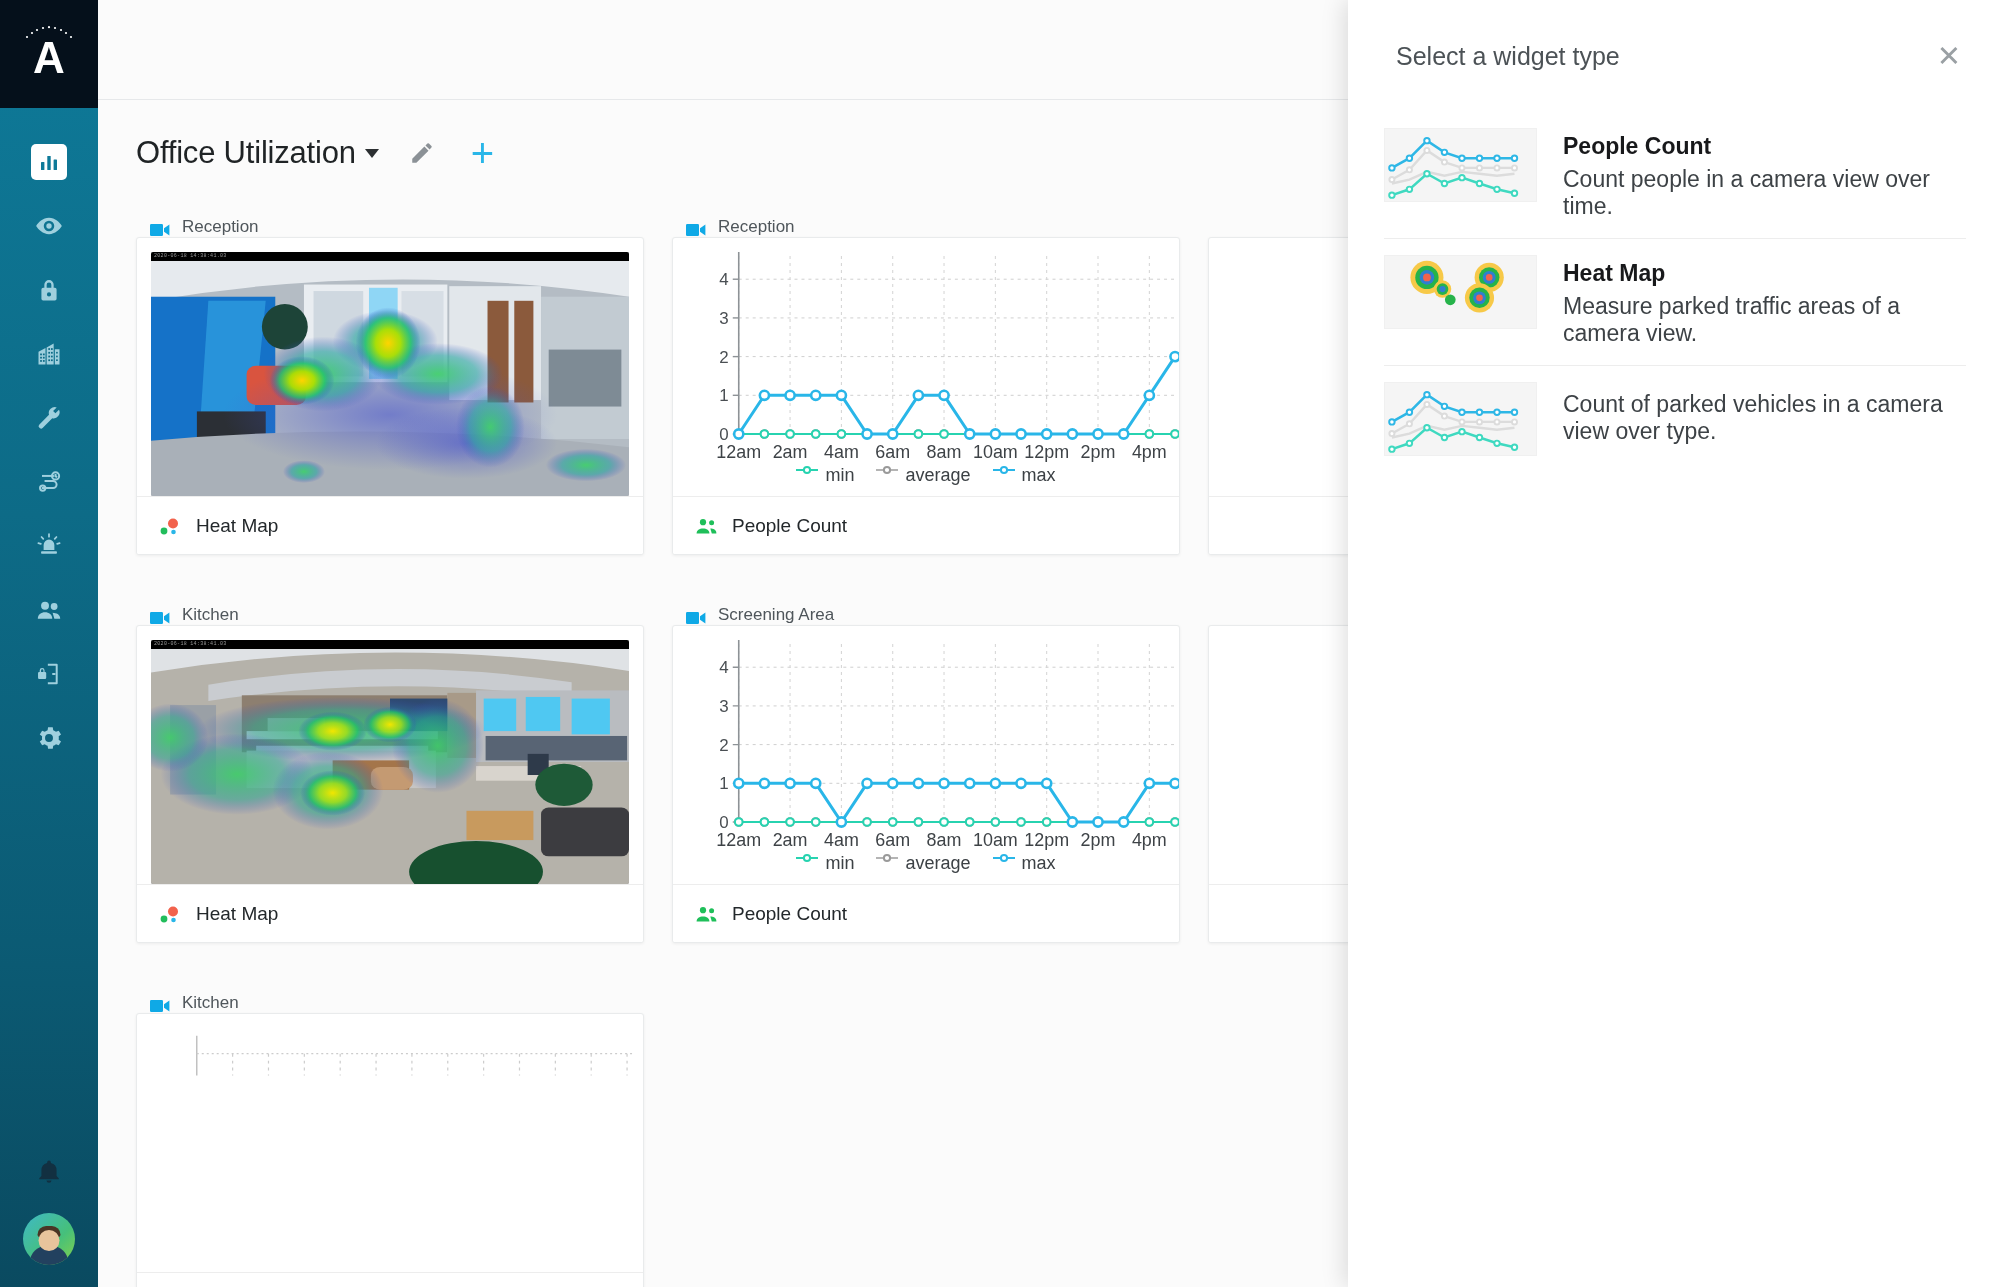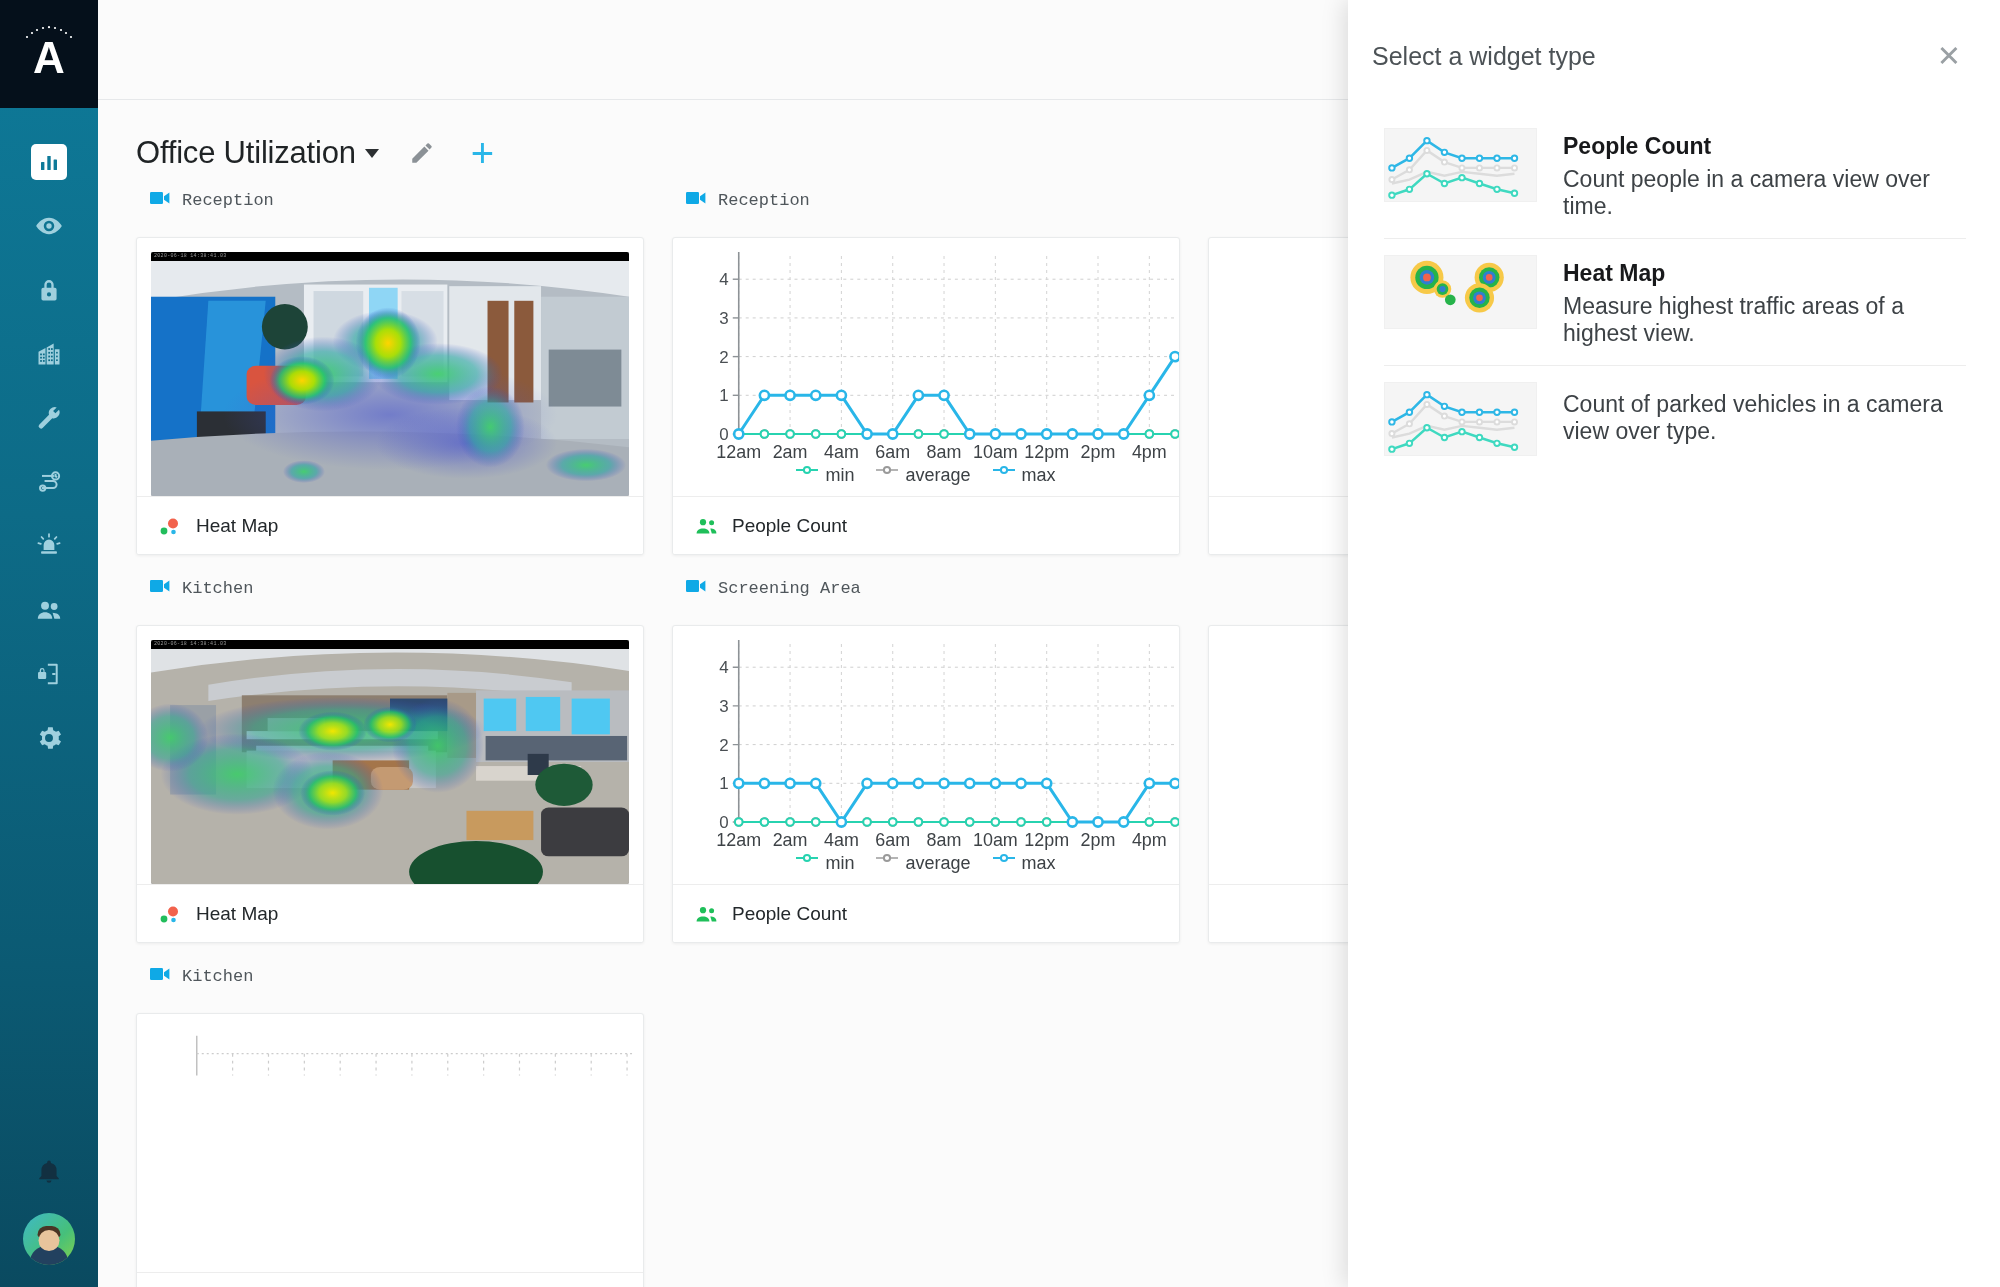--- a/index.html
+++ b/index.html
@@ -109,22 +109,22 @@
   
   .grid {
     padding: 14px 0 0 38px;
     display: grid;
     grid-template-columns: 508px 508px 508px;
     column-gap: 28px;
     row-gap: 0px;
   }
   .cell { }
   .cam-label {
-    display:flex; align-items:flex-start; gap: 12px;
-    height: 46px; padding-left: 14px; font-family: Liberation Mono, monospace;
+    display:flex; align-items:flex-end; gap: 12px;
+    height: 46px; padding-left: 14px;
   }
   .cam-icon { width: 20px; height: 14px; display:block; }
   .cam-name { font-size: 17px; color: #4f565b; }
   .widget-card {
     background: #ffffff;
     border: 1px solid #e9ebec;
     border-radius: 3px;
     box-shadow: 0 1px 3px rgba(0,0,0,0.06);
     overflow: hidden;
     height: 318px;
@@ -164,21 +164,21 @@
   
   .panel {
     position: absolute; right: 0; top: 0;
     width: 652px; height: 1287px;
     background: #ffffff;
     box-shadow: -4px 0 22px rgba(0,0,0,0.13);
     z-index: 40;
   }
   .panel-head {
     height: 112px; display:flex; align-items:center;
-    padding: 0 34px 0 24px; position: relative;
+    padding: 0 34px 0 48px; position: relative;
   }
   .panel-title { font-size: 25px; color: #4c5256; font-weight: 400; flex: 1; }
   .panel-close {
     width: 34px; height: 34px; cursor:pointer;
     display:flex; align-items:center; justify-content:center;
     color: #9aa0a4; font-size: 29px; line-height: 1; font-weight: 300;
   }
   .panel-list { padding: 0 34px 0 36px; }
   .panel-row {
     display:flex; align-items:flex-start; gap: 26px;
@@ -897,21 +897,21 @@
                 <circle cx="106" cy="22" r="3.4" fill="#f2624c"></circle>
               <circle cx="96" cy="43" r="15" fill="#f7c948"></circle>
                 <circle cx="96" cy="43" r="10.5" fill="#26b34a"></circle>
               <circle cx="96" cy="43" r="6.6" fill="#2f7fd0"></circle>
                 <circle cx="96" cy="43" r="3.4" fill="#f2624c"></circle>
             </g>
           </svg>
         </div>
         <div class="row-text">
           <div class="row-title">Heat Map</div>
-          <div class="row-desc">Measure highest traffic areas of a highest view.</div>
+          <div class="row-desc">Measure parked traffic areas of a camera view.</div>
         </div>
       </div>
 
       <div class="panel-row">
         <div class="thumb">
           <svg width="100%" height="100%" viewBox="0 0 153 74">
             <polyline points="6,52 24,42 42,22 60,34 78,40 96,40 114,40 132,40" fill="none" stroke="#dcdcdc" stroke-width="2.4"></polyline>
             <g fill="#fff" stroke="#dcdcdc" stroke-width="2">
                 <circle cx="6" cy="52" r="2.6"></circle>
                 <circle cx="24" cy="42" r="2.6"></circle>

